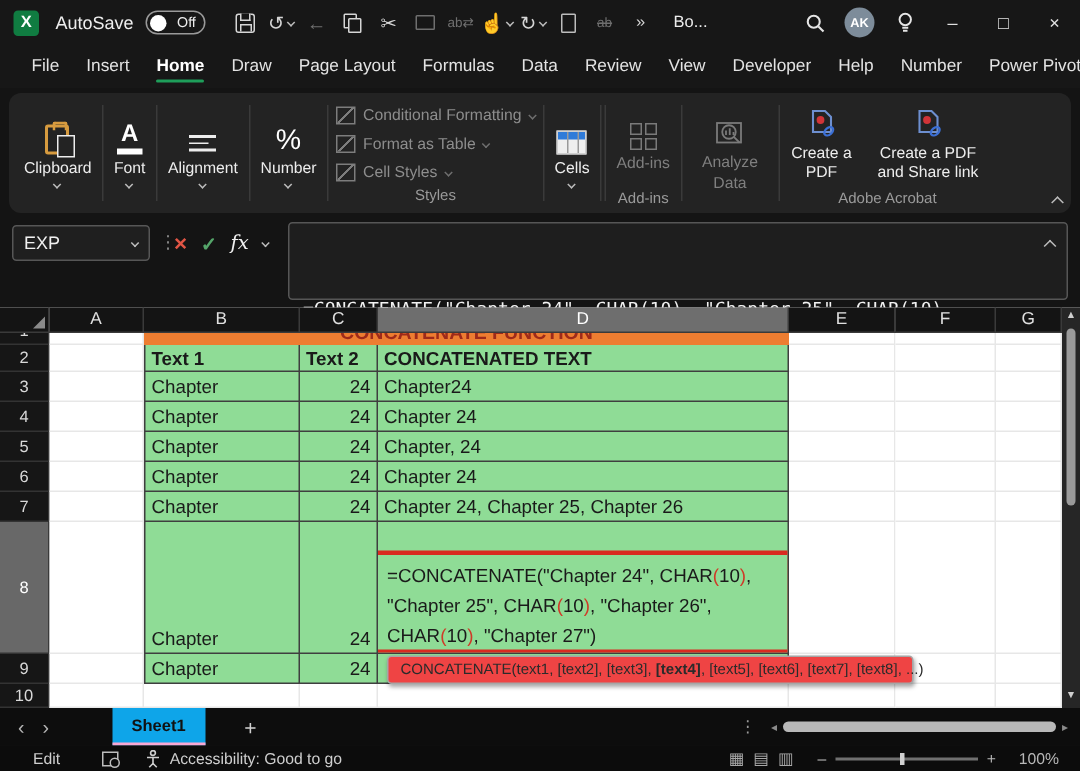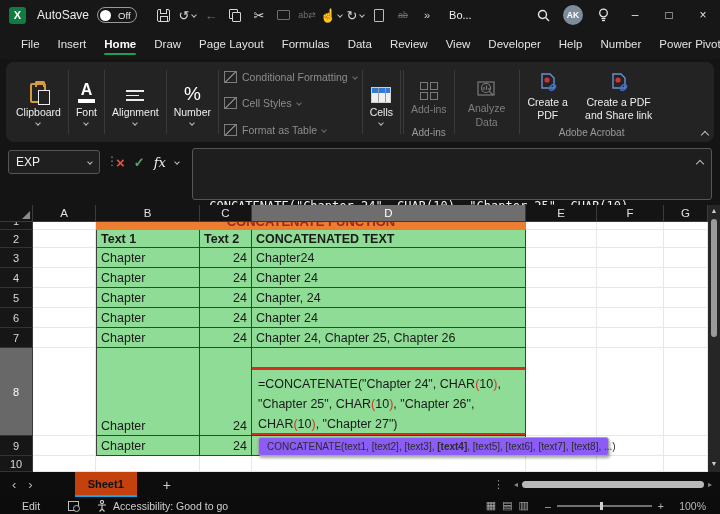--- a/index.html
+++ b/index.html
@@ -103,30 +103,30 @@
   .bold { font-weight:bold; }
   .banner { background:#ed7d31; color:#9e2a1a; font-weight:bold; font-size:13px; justify-content:center; overflow:hidden; align-items:flex-start; }
   .banner span { display:block; margin-top:-8px; }
   .clipnum { align-items:flex-start; }
   .clipnum span { display:block; margin-top:-7px; }
   .bottom { align-items:flex-end; padding-bottom:2px; }
   .d8 { position:relative; }
   .redbox { position:absolute; left:-3px; top:19px; width:279px; height:69px; border:3px solid #d92b20; padding:4px 0 0 6px; }
   .fl { font-size:12.5px; color:#1a1a1a; line-height:20px; white-space:pre; }
   .rp { color:#cf3a28; }
-  .tooltip { position:absolute; left:258px; top:232px; width:351px; height:19px; background:#8b5cf6; border:1px solid #a6a6a6; border-radius:3px; box-shadow:1px 2px 3px rgba(0,0,0,.35); font-size:10px; color:#2b2b2b; display:flex; align-items:center; padding:0 8px; white-space:pre; z-index:5; }
+  .tooltip { position:absolute; left:258px; top:232px; width:351px; height:19px; background:#ef4444; border:1px solid #a6a6a6; border-radius:3px; box-shadow:1px 2px 3px rgba(0,0,0,.35); font-size:10px; color:#2b2b2b; display:flex; align-items:center; padding:0 8px; white-space:pre; z-index:5; }
   .vscroll { position:absolute; left:708px; top:0; width:12px; height:267px; background:#262626; display:flex; flex-direction:column; align-items:center; }
   .vscroll .arr { color:#cfcfcf; font-size:7px; line-height:12px; }
   .vthumb { width:6px; height:118px; background:#9a9a9a; border-radius:3px; margin-top:2px; }
   .vscroll .arr.bottom { margin-top:auto; }
 
   
   .sheetbar { position:absolute; left:0; top:472px; width:720px; height:25px; background:#0d0d0d; display:flex; align-items:center; color:#bdbdbd; }
   .snav { font-size:13px; padding:0 12px; color:#b5b5b5; }
-  .stab { height:25px; background:#c2410c; color:#111; font-size:11px; display:flex; align-items:center; padding:0 13px; margin-left:30px; border-bottom:2px solid #0ea5e9; font-weight:bold; }
+  .stab { height:25px; background:#0ea5e9; color:#111; font-size:11px; display:flex; align-items:center; padding:0 13px; margin-left:30px; border-bottom:2px solid #f9a8d4; font-weight:bold; }
   .addsheet { margin-left:26px; font-size:14px; color:#cfcfcf; }
   .sdots { margin-left:auto; color:#9a9a9a; font-size:11px; }
   .hscroll { display:flex; align-items:center; gap:4px; margin:0 8px 0 10px; }
   .hthumb { width:182px; height:7px; background:#b9b9b9; border-radius:4px; }
   .hscroll .arr { color:#8a8a8a; font-size:8px; }
 
   
   .statusbar { position:absolute; left:0; top:497px; width:720px; height:17px; background:#0c0c0c; display:flex; align-items:center; color:#cfcfcf; font-size:10.5px; }
   .statusbar .mode { margin-left:22px; }
   .macroic { width:11px; height:10px; border:1px solid #bdbdbd; margin-left:28px; position:relative; }
@@ -255,28 +255,29 @@
     </div>
     <div class="vsep"></div>
     <div class="styles-group">
       <div class="style-row">
         <span class="sic"></span>
         <span>Conditional Formatting</span>
         <span class="chev sm dis"></span>
       </div>
       <div class="style-row">
         <span class="sic"></span>
+        <span>Format as Table</span>
+        <span class="chev sm dis"></span>
+      </div>
+      <div class="style-row">
+        <span class="sic"></span>
         <span>Cell Styles</span>
         <span class="chev sm dis"></span>
       </div>
-      <div class="style-row">
-        <span class="sic"></span>
-        <span>Format as Table</span>
-        <span class="chev sm dis"></span>
-      </div>
+      <div class="grp-label">Styles</div>
     </div>
     <div class="vsep"></div>
     <div class="rbtn">
       <div class="ric">
           <span class="cellsic"></span>
         </div>
       <div class="rlb">Cells</div>
       <span class="chev sm"></span>
     </div>
     <div class="vsep"></div>

